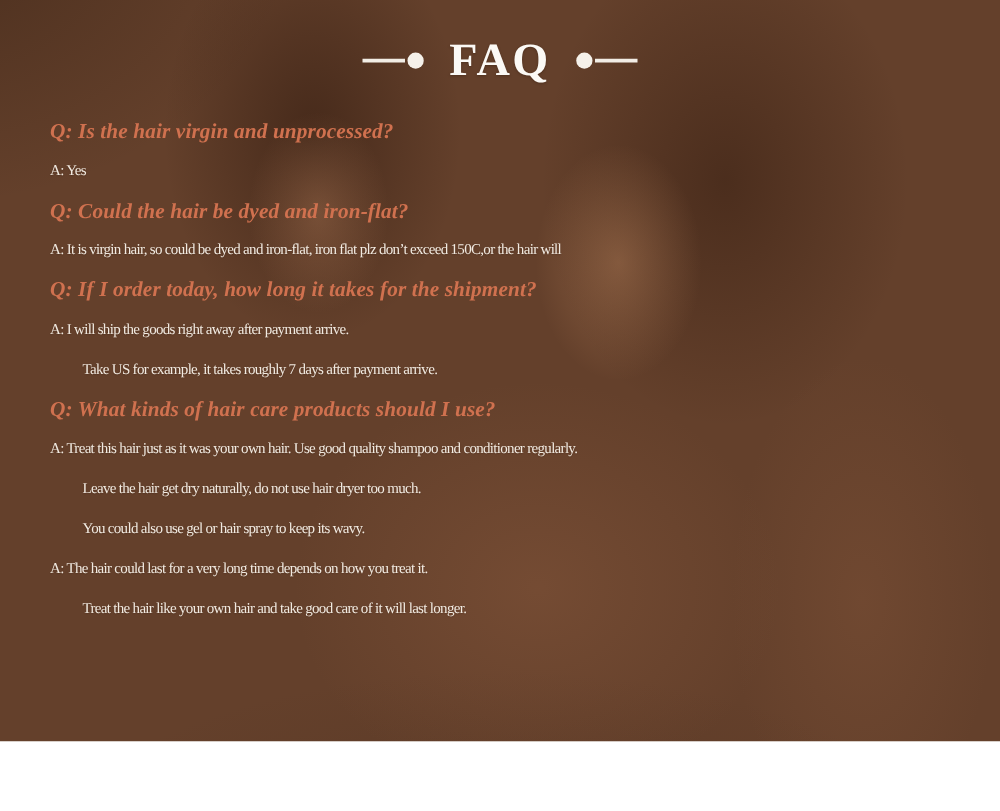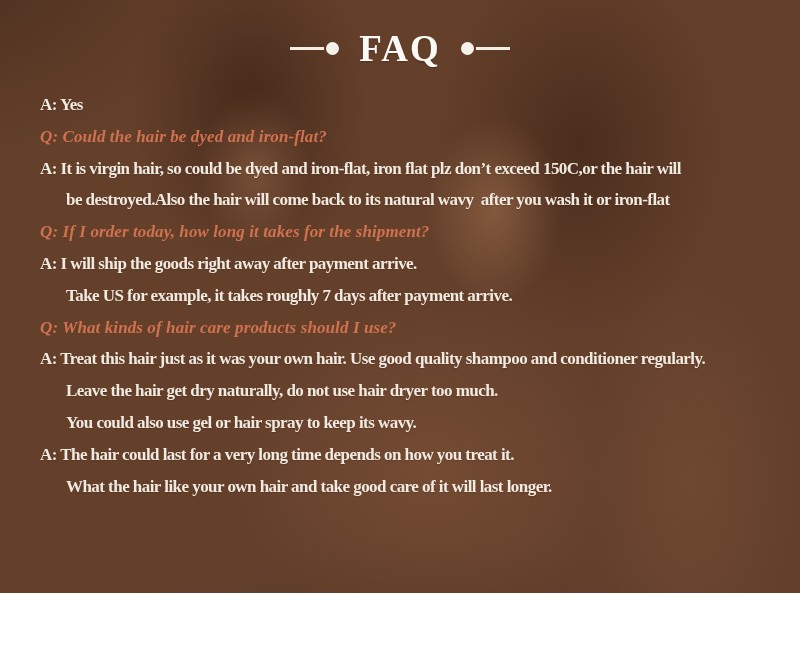--- a/index.html
+++ b/index.html
@@ -72,22 +72,22 @@
   }
   .q {
     color: #d0714f;
     font-style: italic;
     font-weight: 600;
     font-size: 17px;
     letter-spacing: 0.1px;
   }
   .a {
     color: #f1eae1;
-    font-weight: 700;
-    font-size: 17px;
+    font-weight: 400;
+    font-size: 12px;
     letter-spacing: -0.55px;
     text-shadow: 0 1px 1px rgba(50,28,15,0.25);
   }
   .cont {
     padding-left: 26px;
   }
 </style>
 </head>
 <body>
 
@@ -96,32 +96,32 @@
   <div class="faq-header">
     <span class="deco-line"></span>
     <span class="deco-dot left"></span>
     <span class="faq-title">FAQ</span>
     <span class="deco-dot right"></span>
     <span class="deco-line"></span>
   </div>
 
   <div class="faq-body">
 
+    <div class="line q">Q: Is the hair virgin and unprocessed?</div>
     <div class="line a">A: Yes</div>
 
     <div class="line q">Q: Could the hair be dyed and iron-flat?</div>
     <div class="line a">A: It is virgin hair, so could be dyed and iron-flat, iron flat plz don’t exceed 150C,or the hair will</div>
-    <div class="line a cont">be destroyed.Also the hair will come back to its natural wavy  after you wash it or iron-flat</div>
 
     <div class="line q">Q: If I order today, how long it takes for the shipment?</div>
     <div class="line a">A: I will ship the goods right away after payment arrive.</div>
     <div class="line a cont">Take US for example, it takes roughly 7 days after payment arrive.</div>
 
     <div class="line q">Q: What kinds of hair care products should I use?</div>
     <div class="line a">A: Treat this hair just as it was your own hair. Use good quality shampoo and conditioner regularly.</div>
     <div class="line a cont">Leave the hair get dry naturally, do not use hair dryer too much.</div>
     <div class="line a cont">You could also use gel or hair spray to keep its wavy.</div>
 
     <div class="line a">A: The hair could last for a very long time depends on how you treat it.</div>
-    <div class="line a cont">What the hair like your own hair and take good care of it will last longer.</div>
+    <div class="line a cont">Treat the hair like your own hair and take good care of it will last longer.</div>
 
   </div>
 </div>
 
 </body></html>

